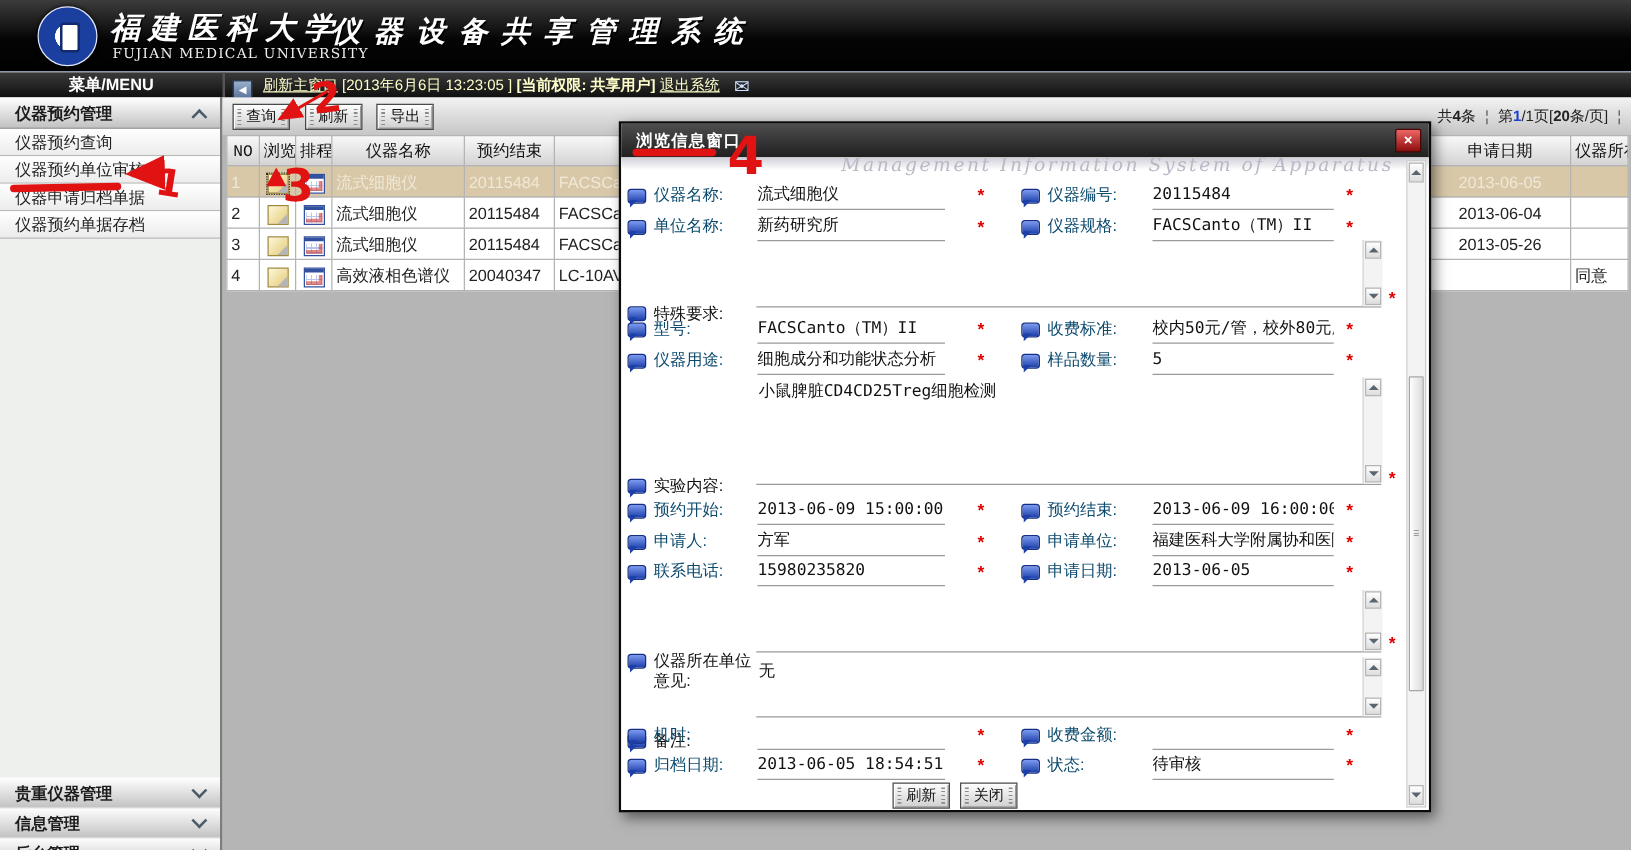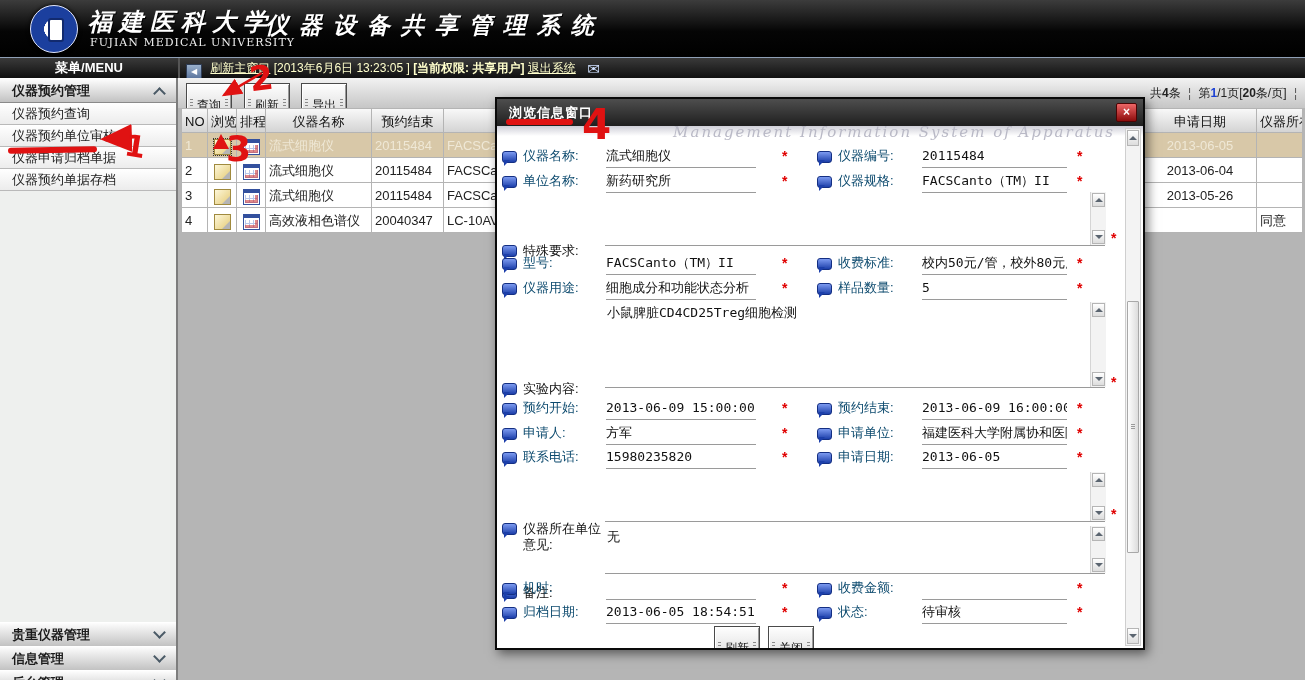--- a/index.html
+++ b/index.html
@@ -36,39 +36,39 @@
         background:linear-gradient(#fdfdfd,#c2c2c2);border-top:1px solid #fff;border-bottom:1px solid #8a8a8a;cursor:pointer;}
   .chev{position:absolute;right:12px;top:8px;width:7px;height:7px;border-right:2px solid #4a5a66;border-bottom:2px solid #4a5a66;}
   .chev.up{transform:rotate(-135deg);top:10px;}
   .chev.down{transform:rotate(45deg);top:5px;}
   .menu-item{height:21px;line-height:21px;padding-left:12px;background:linear-gradient(#ffffff,#ececec);
         border-bottom:1px solid #b9b9b9;color:#222;cursor:pointer;white-space:nowrap;}
   .sec-bottom{position:absolute;left:0;right:0;}
   
   #main{position:absolute;left:178px;top:78px;width:1127px;height:602px;background:#b5b5b5;}
   #toolbar{position:absolute;left:0;top:0;width:100%;height:30px;background:linear-gradient(#f2f2f2,#c6c6c6);}
-  .btn3d{display:inline-flex;align-items:center;height:19px;padding:12px 3px;cursor:pointer;
+  .btn3d{display:inline-flex;align-items:center;height:19px;padding:0 3px;cursor:pointer;
         background:linear-gradient(#fefefe,#cfcfcf);border:1px solid #4a4a4a;box-shadow:inset 1px 1px 0 #fff,inset -1px -1px 0 #9a9a9a;
         font-size:12px;color:#111;margin-right:8px;}
   .btn3d::before,.btn3d::after{content:"";width:3px;height:13px;
         background:repeating-linear-gradient(0deg,#8a8a8a 0 1px,transparent 1px 3px);}
   .btn3d::before{margin-right:4px;}
   .btn3d::after{margin-left:4px;}
   .btn3d .cap{white-space:nowrap;}
   #toolbar-btns{position:absolute;left:8px;top:5px;}
   #pager{position:absolute;right:4px;top:7px;font-size:12px;color:#222;white-space:nowrap;}
   #pager .b{font-weight:bold;}
   #pager .blue{color:#1a3fd4;font-weight:bold;}
   #pager .sep{color:#555;margin:0 4px;}
   
   #tbl{position:absolute;left:3px;top:30px;width:1122px;}
   .trow{display:flex;height:25px;line-height:25px;background:#fff;}
   .trow.thead{background:linear-gradient(#fafafa,#d2d2d2);font-weight:normal;color:#111;}
   .td{border-right:1px solid #b4b4b4;border-bottom:1px solid #b4b4b4;overflow:hidden;white-space:nowrap;padding:0 3px;box-sizing:border-box;}
-  .thead .td{text-align:center;border-top:1px solid #b4b4b4;}
+  .thead .td{text-align:center;border-top:1px solid #b4b4b4;font-family:Liberation Mono, monospace;}
   .c-no{width:27px;}.c-browse{width:29px;text-align:center;}.c-sched{width:29px;text-align:center;}
   .c-name{width:106px;}.c-code{width:72px;}.c-spec{width:700px;}.c-date{width:113px;text-align:center;}.c-op{flex:1;}
   .trow.sel{background:#d8c8a8;color:#efe8d6;}
   .trow .td:first-child{border-left:1px solid #b4b4b4;}
   .note-icon{display:inline-block;width:15px;height:14px;vertical-align:middle;position:relative;
         background:linear-gradient(135deg,#fdf7da,#ecd894 70%);border:1px solid #a08a3e;}
   .note-icon::after{content:"";position:absolute;right:0;bottom:0;border:4px solid transparent;
         border-right-color:#b5b5b5;border-bottom-color:#b5b5b5;}
   .sel .note-icon{outline:1px dotted #333;}
   .cal-icon{display:inline-block;width:15px;height:14px;vertical-align:middle;position:relative;background:#fff;border:1px solid #33509e;}

